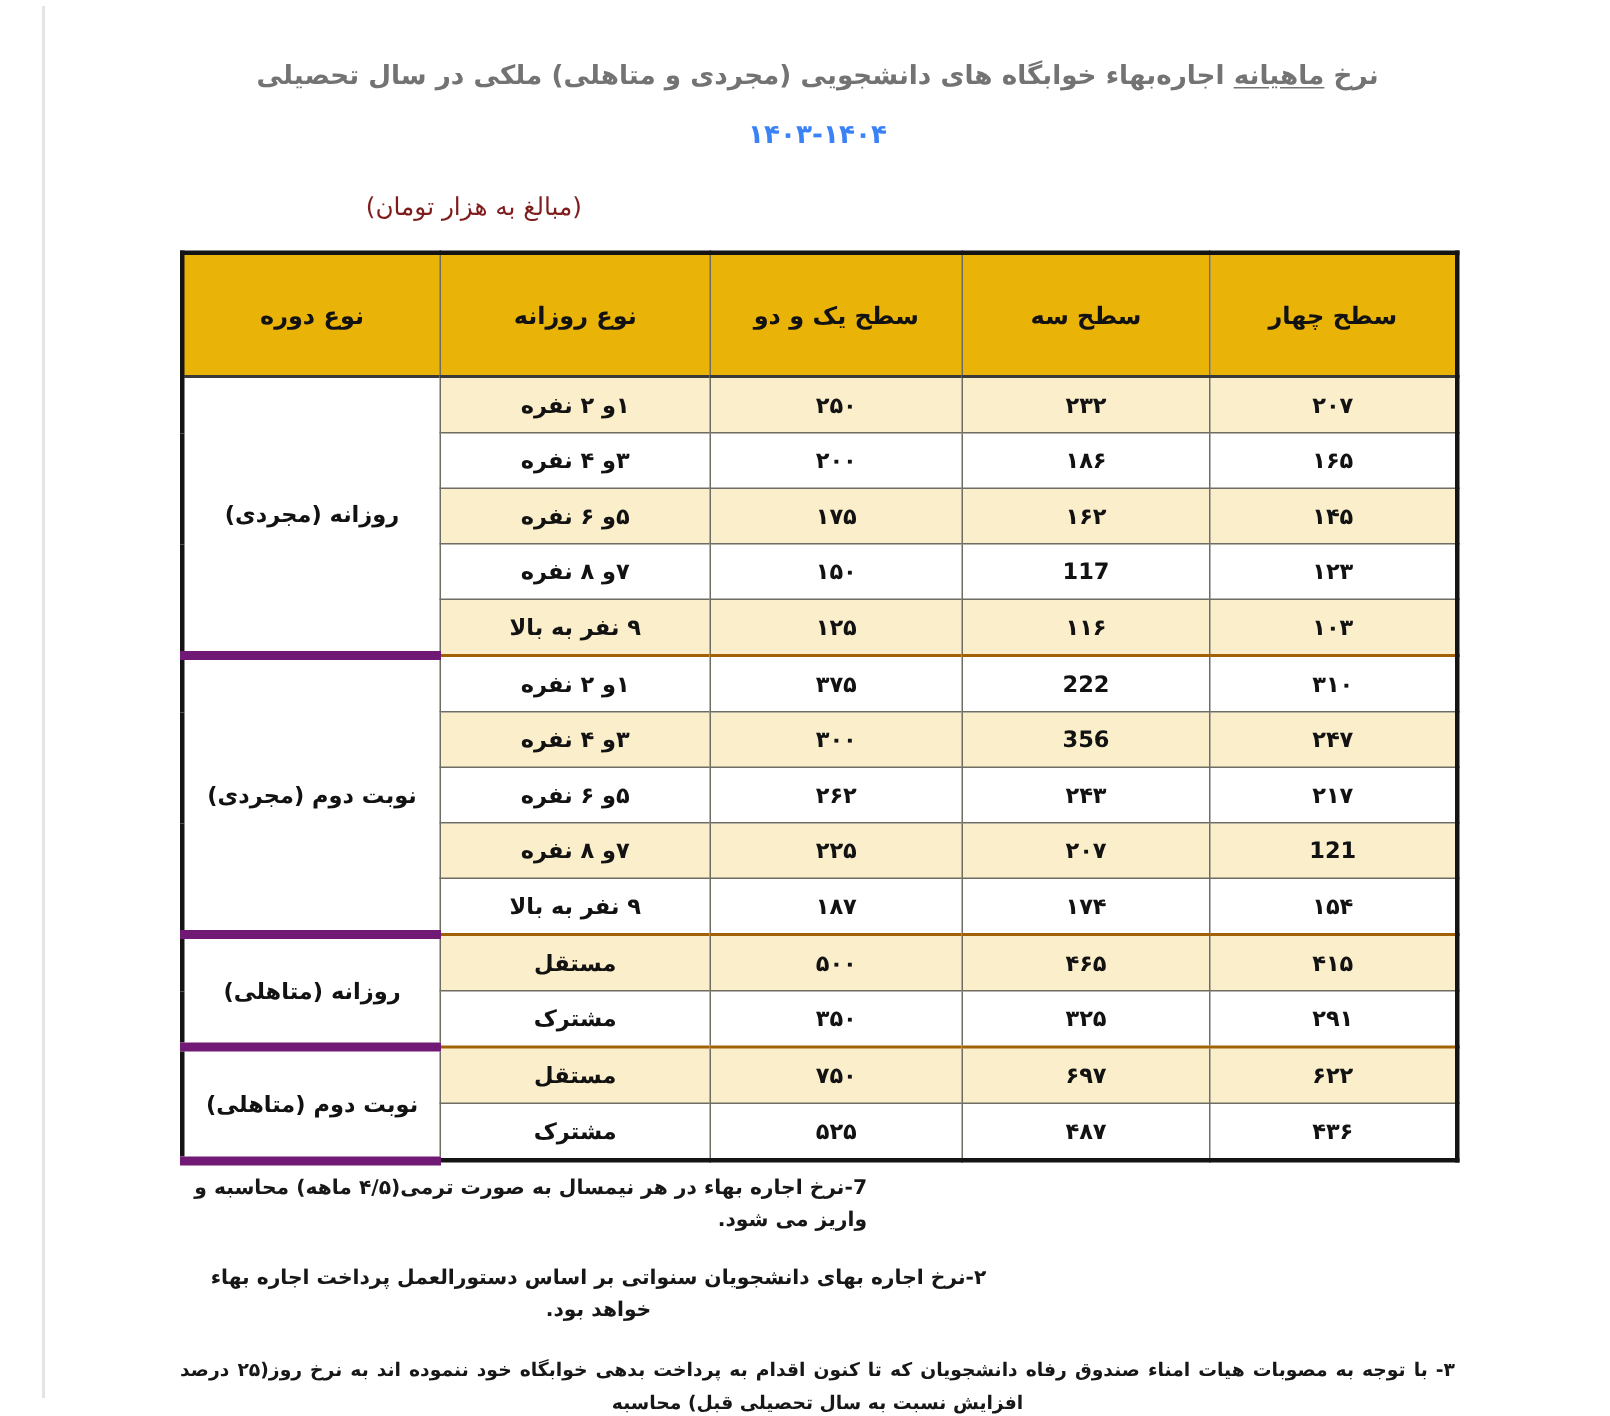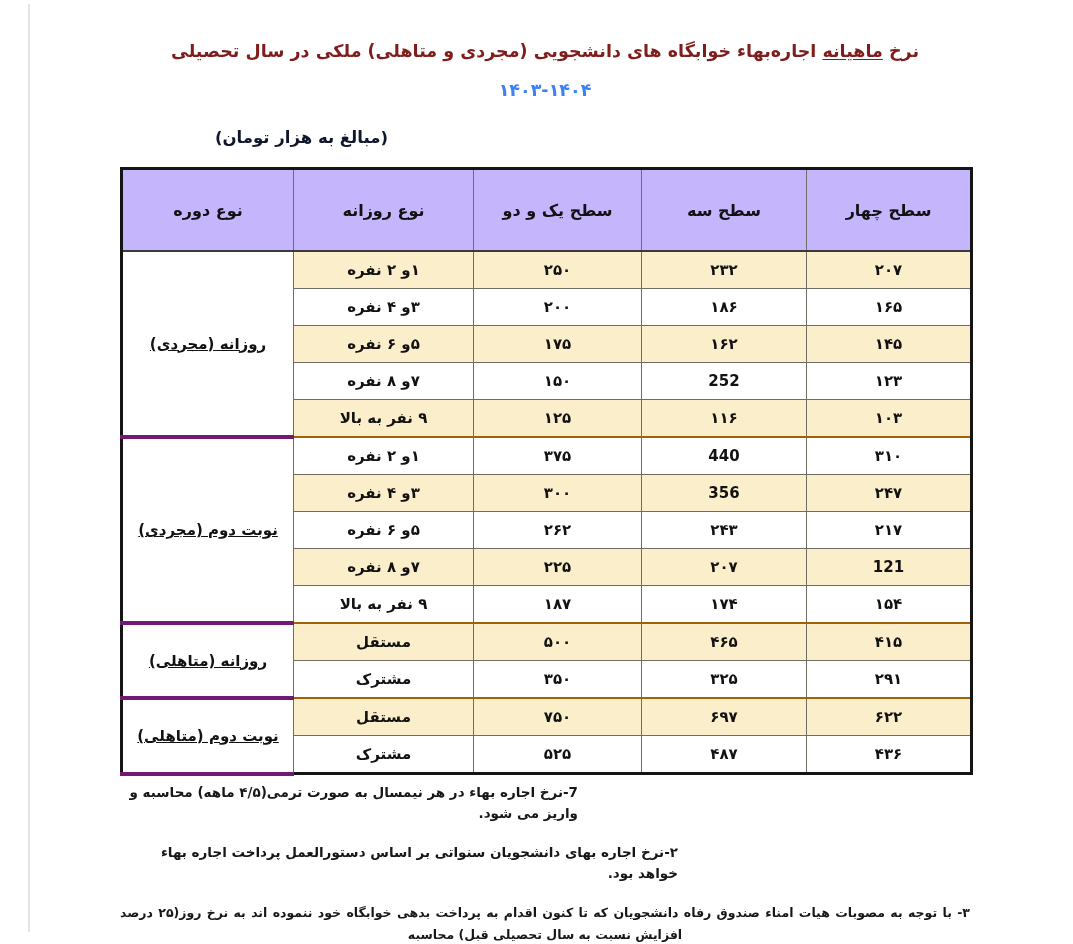--- a/index.html
+++ b/index.html
@@ -35,21 +35,21 @@
   .title-block {
     position: absolute;
     top: 42px;
     left: 120px;
     width: 850px;
     text-align: center;
   }
   .doc-title {
     font-size: 17.5px;
     font-weight: bold;
-    color: #7f1d1d;
+    color: #737373;
     line-height: 1.05;
     letter-spacing: 0px;
     white-space: nowrap;
   }
   .doc-title .underlined {
     text-decoration: underline;
     text-underline-offset: 2px;
   }
   .doc-year {
     margin-top: 20px;
@@ -58,22 +58,22 @@
     color: #3b82f6;
     direction: ltr;
     unicode-bidi: isolate;
   }
 
   .units-note {
     position: absolute;
     top: 128px;
     right: 685px;
     font-size: 16.5px;
-    font-weight: bold;
-    color: #0f172a;
+    font-weight: normal;
+    color: #7f1d1d;
   }
 
   
   .rate-table {
     position: absolute;
     top: 167px;
     left: 120px;
     width: 850px;
     border-collapse: collapse;
     table-layout: fixed;
@@ -86,39 +86,38 @@
     border: 1px solid #6f6c63;
     text-align: center;
     vertical-align: middle;
     color: #121212;
     font-weight: bold;
     padding: 0;
   }
   .rate-table thead th {
     height: 80px;
     font-size: 16px;
-    background: #c4b5fd;
+    background: #eab308;
     border-bottom: 2px solid #3a3a3a;
   }
   .rate-table tbody td {
     height: 36px;
     font-size: 15px;
   }
   .col-period   { width: 172px; }
   .col-resid    { width: 180px; }
   .col-lvl12    { width: 168px; }
   .col-lvl3     { width: 165px; }
   .col-lvl4     { width: 165px; }
 
   td.period-cell {
     background: #ffffff !important;
     font-size: 15.5px;
     border-top: 2px solid #3a3a3a;
-    border-bottom: 4px solid #701a75;
-    text-decoration: underline;
+    border-bottom: 6px solid #701a75;
   }
   tr.shaded td:not(.period-cell) {
     background: #fbeecb;
   }
   tr.plain td:not(.period-cell) {
     background: #ffffff;
   }
   tr.group-start td:not(.period-cell) {
     border-top: 2px solid #3a3a3a;
   }
@@ -136,21 +135,21 @@
   }
   .note {
     font-size: 13.5px;
     font-weight: bold;
     color: #171717;
     line-height: 1.55;
     text-align: right;
     margin-bottom: 18px;
   }
   .note.n1 { padding-right: 392px; }
-  .note.n2 { padding-right: 292px; }
+  .note.n2 { padding-right: 292px; text-align: center; }
   .note.n3 {
     padding-right: 0;
     text-align: justify;
     text-align-last: center;
     font-size: 12.5px;
     line-height: 1.8;
     margin-bottom: 0;
   }
 </style>
 </head>
@@ -199,33 +198,33 @@
           <td>۳و ۴ نفره</td>
         </tr>
         <tr class="shaded">
           <td>۱۴۵</td>
           <td>۱۶۲</td>
           <td>۱۷۵</td>
           <td>۵و ۶ نفره</td>
         </tr>
         <tr class="plain">
           <td>۱۲۳</td>
-          <td>252</td>
+          <td>117</td>
           <td>۱۵۰</td>
           <td>۷و ۸ نفره</td>
         </tr>
         <tr class="shaded group-end">
           <td>۱۰۳</td>
           <td>۱۱۶</td>
           <td>۱۲۵</td>
           <td>۹ نفر به بالا</td>
         </tr>
         <tr class="plain group-start">
           <td>۳۱۰</td>
-          <td>440</td>
+          <td>222</td>
           <td>۳۷۵</td>
           <td>۱و ۲ نفره</td>
           <td class="period-cell" rowspan="5">نوبت دوم (مجردی)</td>
         </tr>
         <tr class="shaded">
           <td>۲۴۷</td>
           <td>356</td>
           <td>۳۰۰</td>
           <td>۳و ۴ نفره</td>
         </tr>

